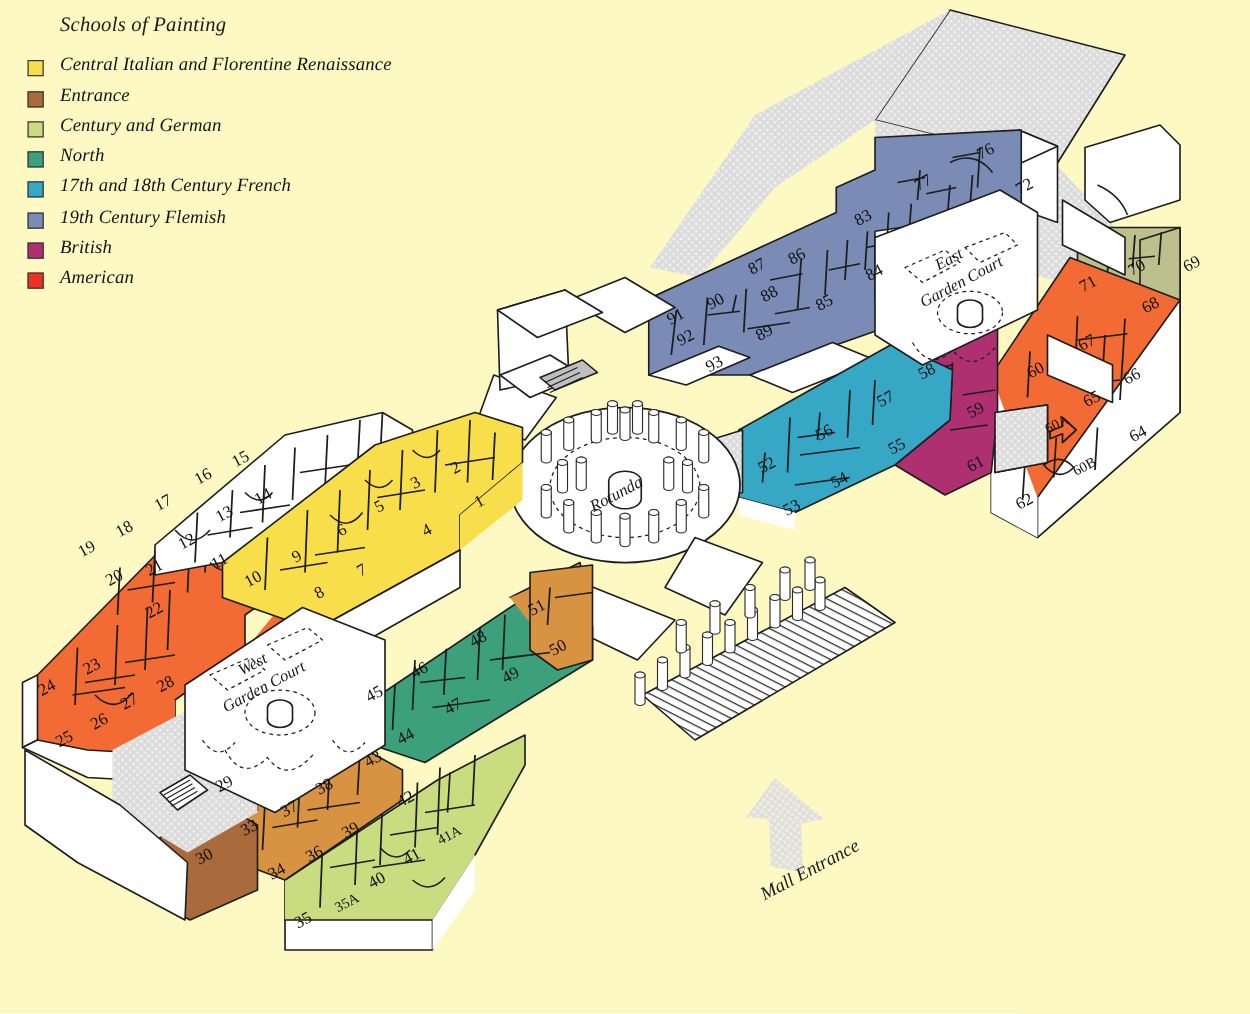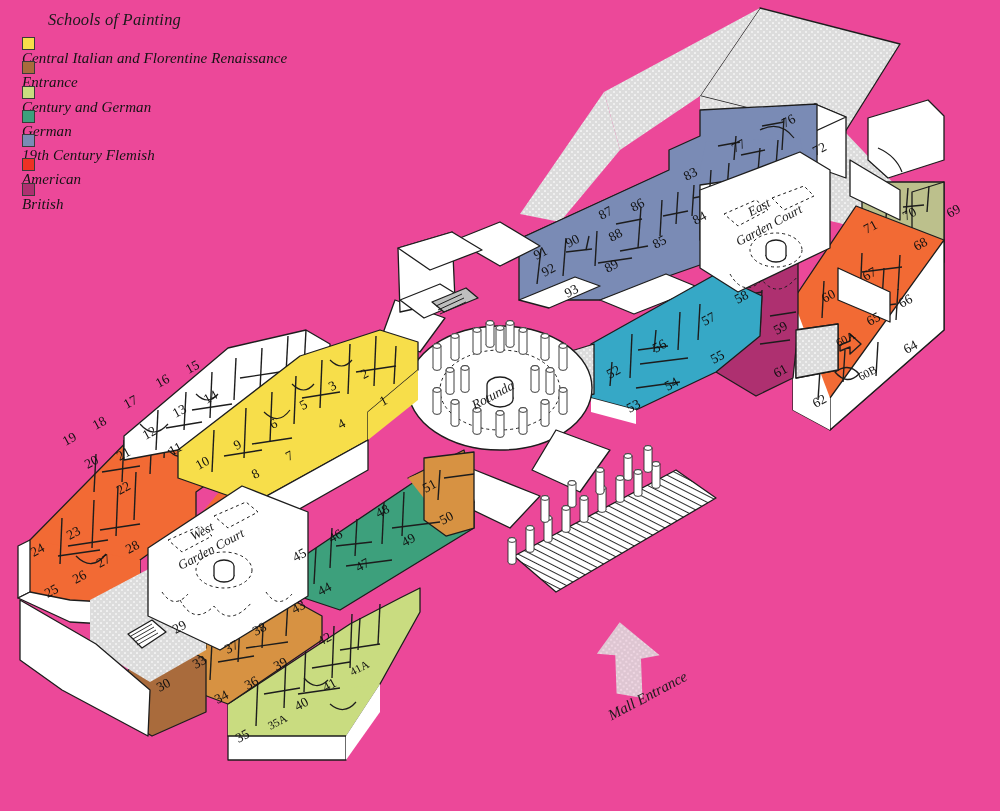--- a/index.html
+++ b/index.html
@@ -1,22 +1,22 @@
 <!DOCTYPE html>
 <html><head>
 <meta charset="utf-8">
 <style>
   html,body{margin:0;padding:0;background:#ffffff;}
   body{width:1000px;height:811px;overflow:hidden;font-family:"Liberation Serif",serif;}
-  #stage{position:relative;width:1000px;height:811px;background:#ec4899;}
+  #stage{position:relative;width:1000px;height:811px;background:#fef9c3;}
 
   
   #legend{position:absolute;left:22px;top:10px;width:360px;}
   #legend-title{font-style:italic;font-size:16.5px;color:#1a1a1a;margin:0 0 7px 26px;letter-spacing:.2px;}
-  .legend-row{display:flex;align-items:flex-start;height:24.3px;flex-direction:column;}
+  .legend-row{display:flex;align-items:flex-end;height:24.3px;}
   .legend-swatch{width:13px;height:13px;border:1px solid #3a3a3a;box-sizing:border-box;margin-right:13px;flex:0 0 auto;}
   .legend-label{font-style:italic;font-size:15px;color:#131313;white-space:nowrap;letter-spacing:.1px;}
 
   
   #plan{position:absolute;left:0;top:0;width:1000px;height:811px;}
   #plan svg{display:block;}
 
   .rmlabel{font-family:"Liberation Serif",serif;font-size:13.5px;fill:#101010;text-anchor:middle;dominant-baseline:middle;}
   .rmlabel.sm{font-size:11.5px;}
   .courtlabel{font-family:"Liberation Serif",serif;font-style:italic;font-size:13px;fill:#1a1a1a;text-anchor:middle;}
@@ -37,33 +37,37 @@
     <div class="legend-row">
       <span class="legend-swatch" style="background:#A96B3C"></span>
       <span class="legend-label">Entrance</span>
     </div>
     <div class="legend-row">
       <span class="legend-swatch" style="background:#C9DC80"></span>
       <span class="legend-label">Century and German</span>
     </div>
     <div class="legend-row">
       <span class="legend-swatch" style="background:#3DA07C"></span>
-      <span class="legend-label">German</span>
+      <span class="legend-label">North</span>
+    </div>
+    <div class="legend-row">
+      <span class="legend-swatch" style="background:#36A8C6"></span>
+      <span class="legend-label">17th and 18th Century French</span>
     </div>
     <div class="legend-row">
       <span class="legend-swatch" style="background:#7A8BB5"></span>
       <span class="legend-label">19th Century Flemish</span>
     </div>
     <div class="legend-row">
+      <span class="legend-swatch" style="background:#AE3070"></span>
+      <span class="legend-label">British</span>
+    </div>
+    <div class="legend-row">
       <span class="legend-swatch" style="background:#EE3124"></span>
       <span class="legend-label">American</span>
-    </div>
-    <div class="legend-row">
-      <span class="legend-swatch" style="background:#AE3070"></span>
-      <span class="legend-label">British</span>
     </div>
   </div>
 
   <div id="plan">
   <svg width="1000" height="811" viewBox="0 0 1000 811" xmlns="http://www.w3.org/2000/svg">
     <defs>
       <pattern id="dots" width="6" height="6" patternUnits="userSpaceOnUse">
         <rect width="6" height="6" fill="#dcdcdc"></rect>
         <circle cx="2" cy="2" r="1.1" fill="#f3f3f3"></circle>
         <circle cx="5" cy="5" r="1.1" fill="#f3f3f3"></circle>

